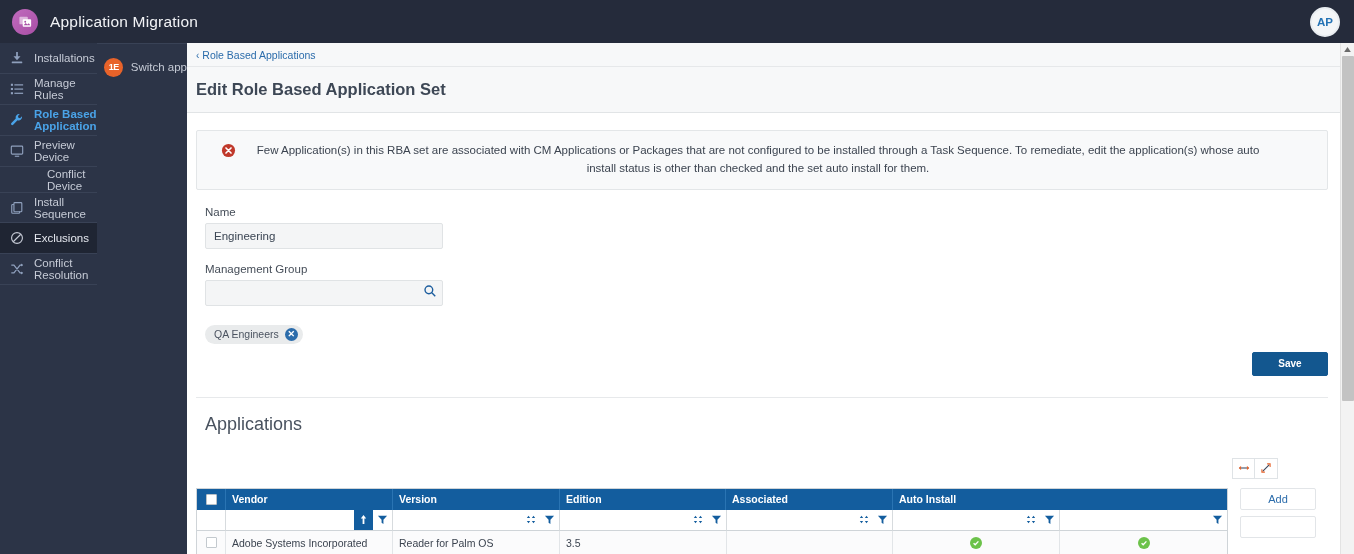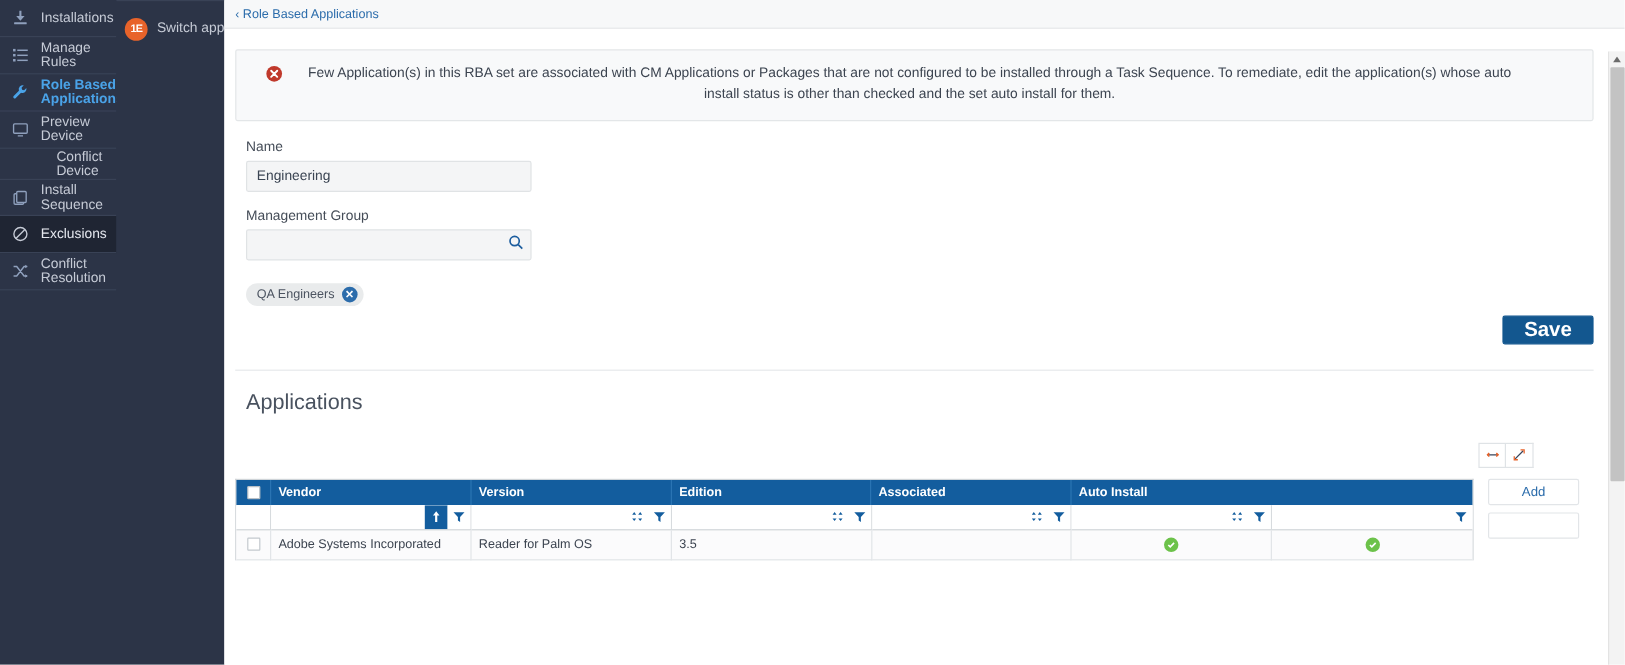--- a/index.html
+++ b/index.html
@@ -134,21 +134,21 @@
     width: 13px; height: 13px; border-radius: 50%;
     background: #2b6cab; color: #fff; font-size: 9px;
     display: flex; align-items: center; justify-content: center;
     margin-left: 6px; cursor: pointer; font-weight: bold;
   }
 
   .save-row { display: flex; justify-content: flex-end; padding: 8px 14px 0 0; }
   .btn-primary {
     background: #13578f; color: #ffffff; border: 1px solid #13578f;
     border-radius: 2px; height: 24px; width: 76px;
-    font-size: 17px; font-weight: bold; cursor: pointer;
+    font-size: 10px; font-weight: bold; cursor: pointer;
     font-family: "Liberation Sans", sans-serif;
   }
 
   .section-divider { margin: 21px 14px 0 0; border-top: 1px solid #e7e9eb; }
   .section-title {
     font-size: 18px; color: #49525f; padding: 16px 0 0 9px; font-weight: normal;
   }
 
   
   .table-toolbar { display: flex; justify-content: flex-end; padding: 23px 64px 0 0; }
@@ -221,20 +221,33 @@
   .vscroll .thumb {
     position: absolute; top: 13px; left: 1px; width: 12px; height: 345px;
     background: #c3c3c3; border-radius: 1px; cursor: pointer;
   }
 </style>
 </head>
 <body>
 
 <div class="app">
 
+  <div class="topbar">
+    <div class="brand-logo">
+      <svg width="15" height="15" viewBox="0 0 16 16" fill="none">
+        <rect x="1.5" y="3" width="9" height="8" rx="1" fill="#fff" opacity=".55"></rect>
+        <rect x="5" y="5.5" width="9" height="8" rx="1" fill="#fff"></rect>
+        <circle cx="7.7" cy="8.3" r="1" fill="#a94fa6"></circle>
+        <path d="M6 12l2.2-2.4L10 11.3l1.4-1.4 1.8 2.1z" fill="#a94fa6"></path>
+      </svg>
+    </div>
+    <div class="brand-title">Application Migration</div>
+    <div class="topbar-spacer"></div>
+    <div class="avatar">AP</div>
+  </div>
 
   <div class="body-row">
 
     <div class="sidebar">
       <div class="nav-list">
 
         <div class="nav-item">
           <span class="ico">
             <svg width="14" height="14" viewBox="0 0 16 16" fill="#8fa0bd">
               <path d="M7 1h2v5h3L8 10.5 4 6h3z"></path>
@@ -322,20 +335,23 @@
     </div>
 
     <div class="main">
 
       <div class="crumbbar">
         <div class="crumb">
           <span class="chev">‹</span><span>Role Based Applications</span>
         </div>
       </div>
 
+      <div class="pagehead">
+        <h1>Edit Role Based Application Set</h1>
+      </div>
 
       <div class="scroll-area">
 
         <div class="alert">
           <span class="alert-icon">
             <svg width="15" height="15" viewBox="0 0 16 16">
               <circle cx="8" cy="8" r="7" fill="#c0392b"></circle>
               <path d="M5.3 5.3l5.4 5.4M10.7 5.3l-5.4 5.4" stroke="#fff" stroke-width="1.7" stroke-linecap="round"></path>
             </svg>
           </span>

